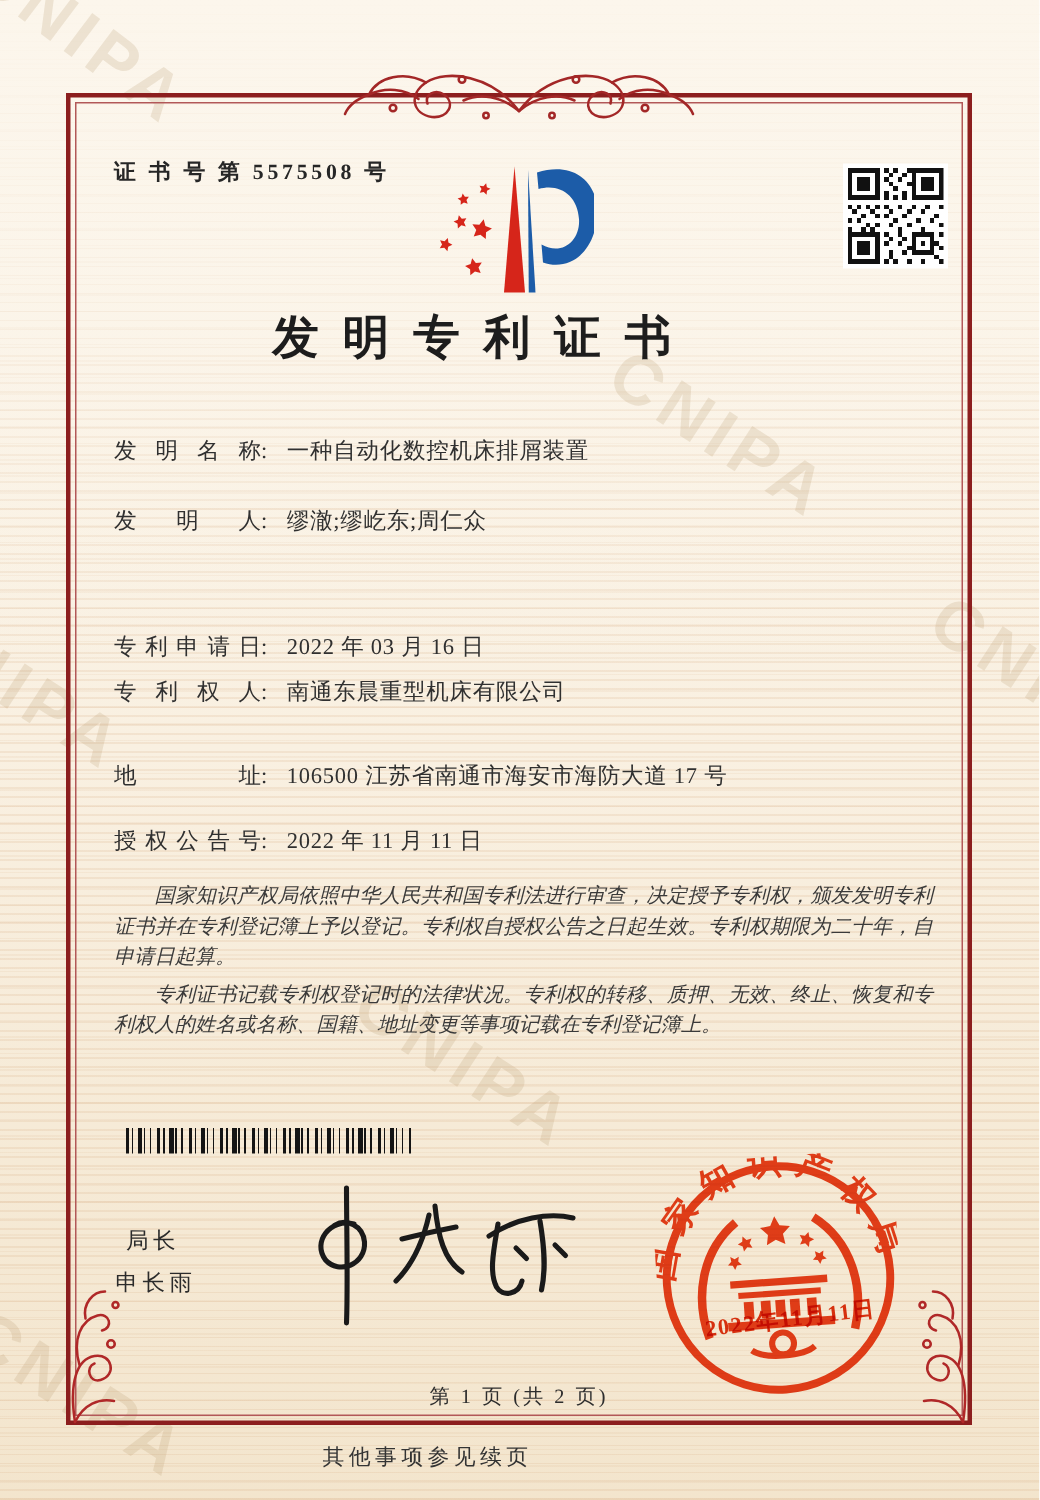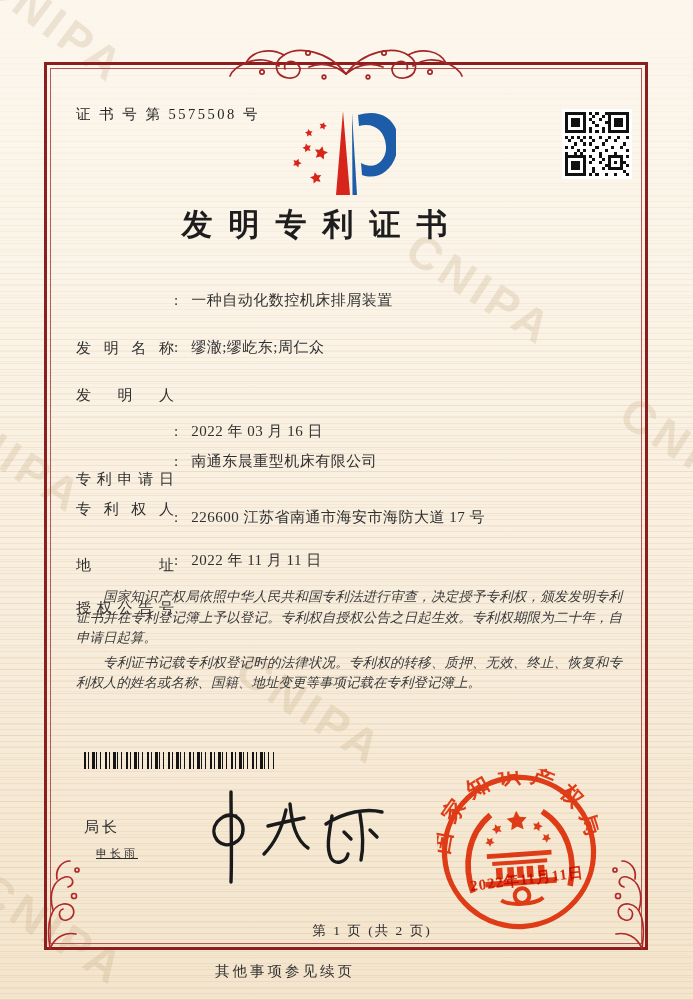--- a/index.html
+++ b/index.html
@@ -29,54 +29,54 @@
     left:44px;top:62px;width:604px;height:888px;
     border:3px solid #8c1e1e;box-sizing:border-box;
   }
   .frame-inner{
     position:absolute;inset:3px;border:1px solid #b25858;
   }
   .orn-top{left:216px;top:42px;width:260px;height:46px;}
   .orn-corner{width:40px;height:92px;top:858px;}
   .orn-corner.left{left:46px;}
   .orn-corner.right{left:606px;transform:scaleX(-1);}
-  .certno{left:76px;top:105px;font-size:14.5px;letter-spacing:2.5px;color:#262626;}
+  .certno{left:76px;top:105px;font-size:14.5px;letter-spacing:2.5px;color:#262626;font-weight:bold;}
   .logo{left:288px;top:104px;width:108px;height:94px;}
   .qr{left:562px;top:109px;width:70px;height:70px;background:#ffffff;padding:3px;box-sizing:border-box;}
   .qr svg{display:block;width:100%;height:100%;}
   .title{
     left:44px;top:204px;width:541px;text-align:center;
     font-size:31px;font-weight:700;letter-spacing:16px;text-indent:16px;color:#1d1d1d;
   }
   .row{left:76px;width:545px;font-size:15px;color:#303030;white-space:nowrap;}
-  .flabel{display:inline-block;width:98px;text-align:justify;text-align-last:justify;vertical-align:top;margin-top:48px;}
+  .flabel{display:inline-block;width:98px;text-align:justify;text-align-last:justify;vertical-align:top;}
   .colon{margin-right:13px;}
   .fvalue{letter-spacing:0.5px;}
   .row .group2{position:absolute;left:261px;top:0;}
   .bodytext{left:76px;top:587px;width:546px;font-size:13.5px;line-height:20.5px;
     text-align:justify;color:#3a3a3a;}
   .bodytext p{margin:0 0 4px 0;text-indent:2em;font-style:italic;}
   .barcode{
     left:84px;top:752px;width:190px;height:17px;
     background:repeating-linear-gradient(90deg,
       #141414 0 2px,transparent 2px 4px,#141414 4px 5px,transparent 5px 8px,
       #141414 8px 11px,transparent 11px 12px,#141414 12px 13px,transparent 13px 16px,
       #141414 16px 17px,transparent 17px 21px);
   }
   .sig-title{left:84px;top:818px;font-size:15px;letter-spacing:3px;color:#2b2b2b;}
-  .sig-name{left:96px;top:846px;font-size:11px;letter-spacing:3px;color:#2b2b2b;text-decoration:underline;}
+  .sig-name{left:77px;top:846px;font-size:15px;letter-spacing:3px;color:#2b2b2b;}
   .signature{left:198px;top:786px;width:210px;height:98px;}
   .seal{left:438px;top:771px;width:162px;height:162px;opacity:0.95;mix-blend-mode:multiply;transform:rotate(-4deg);}
   .seal svg{display:block;width:100%;height:100%;}
   .seal-date{
     left:432px;top:870px;width:190px;text-align:center;
     font-size:15px;font-weight:700;letter-spacing:1px;color:#e03410;
     transform:rotate(-7deg);mix-blend-mode:multiply;
   }
-  .pageno{left:44px;top:922px;width:604px;text-align:center;font-size:13.5px;letter-spacing:2px;color:#2d2d2d;margin-left:26px;}
+  .pageno{left:44px;top:922px;width:604px;text-align:center;font-size:13.5px;letter-spacing:2px;color:#2d2d2d;}
   .note{left:0;top:962px;width:570px;text-align:center;font-size:14.5px;letter-spacing:3px;color:#333;}
 </style>
 </head>
 <body>
 
 <div class="page">
 
   <div class="wm" style="left:-28px;top:-4px;transform:rotate(37deg);">CNIPA</div>
   <div class="wm" style="left:398px;top:262px;">CNIPA</div>
   <div class="wm" style="left:612px;top:426px;">CNIPA</div>
@@ -165,21 +165,21 @@
   <div class="row" style="top:338px">
     <span class="flabel">发明人</span><span class="colon">:</span><span class="fvalue">缪澈;缪屹东;周仁众</span>
   </div>
   <div class="row" style="top:422px">
     <span class="flabel">专利申请日</span><span class="colon">:</span><span class="fvalue">2022 年 03 月 16 日</span>
   </div>
   <div class="row" style="top:452px">
     <span class="flabel">专利权人</span><span class="colon">:</span><span class="fvalue">南通东晨重型机床有限公司</span>
   </div>
   <div class="row" style="top:508px">
-    <span class="flabel">地址</span><span class="colon">:</span><span class="fvalue">226600 江苏省南通市海安市海防大道 17 号</span>
+    <span class="flabel">地址</span><span class="colon">:</span><span class="fvalue">106500 江苏省南通市海安市海防大道 17 号</span>
   </div>
   <div class="row" style="top:551px">
     <span class="flabel">授权公告号</span><span class="colon">:</span><span class="fvalue">2022 年 11 月 11 日</span>
   </div>
 
   <div class="bodytext">
     <p>国家知识产权局依照中华人民共和国专利法进行审查，决定授予专利权，颁发发明专利证书并在专利登记簿上予以登记。专利权自授权公告之日起生效。专利权期限为二十年，自申请日起算。</p>
     <p>专利证书记载专利权登记时的法律状况。专利权的转移、质押、无效、终止、恢复和专利权人的姓名或名称、国籍、地址变更等事项记载在专利登记簿上。</p>
   </div>
 

